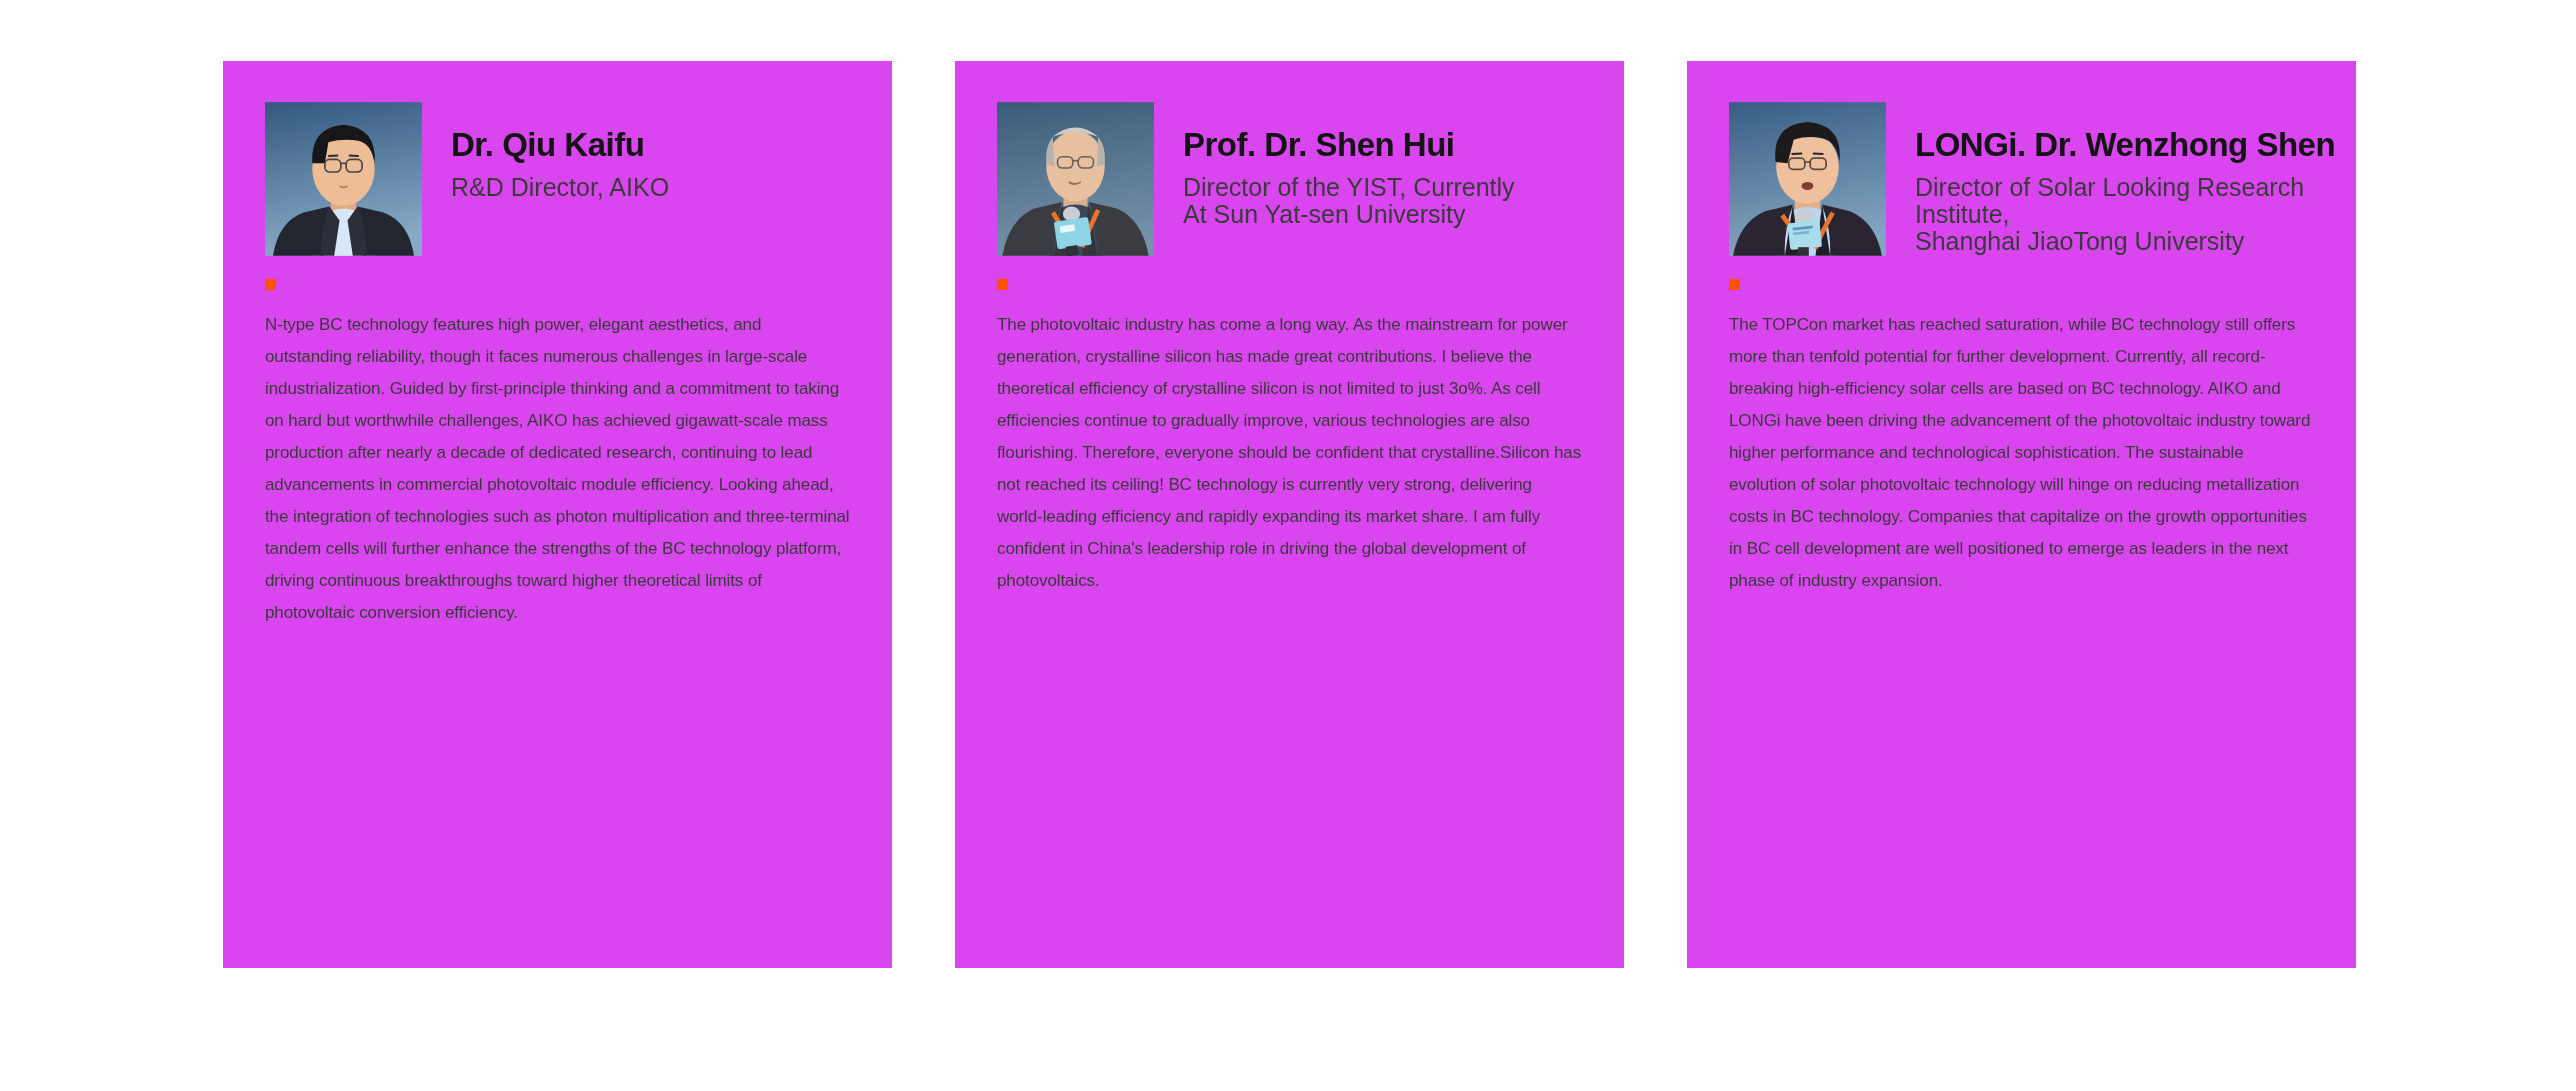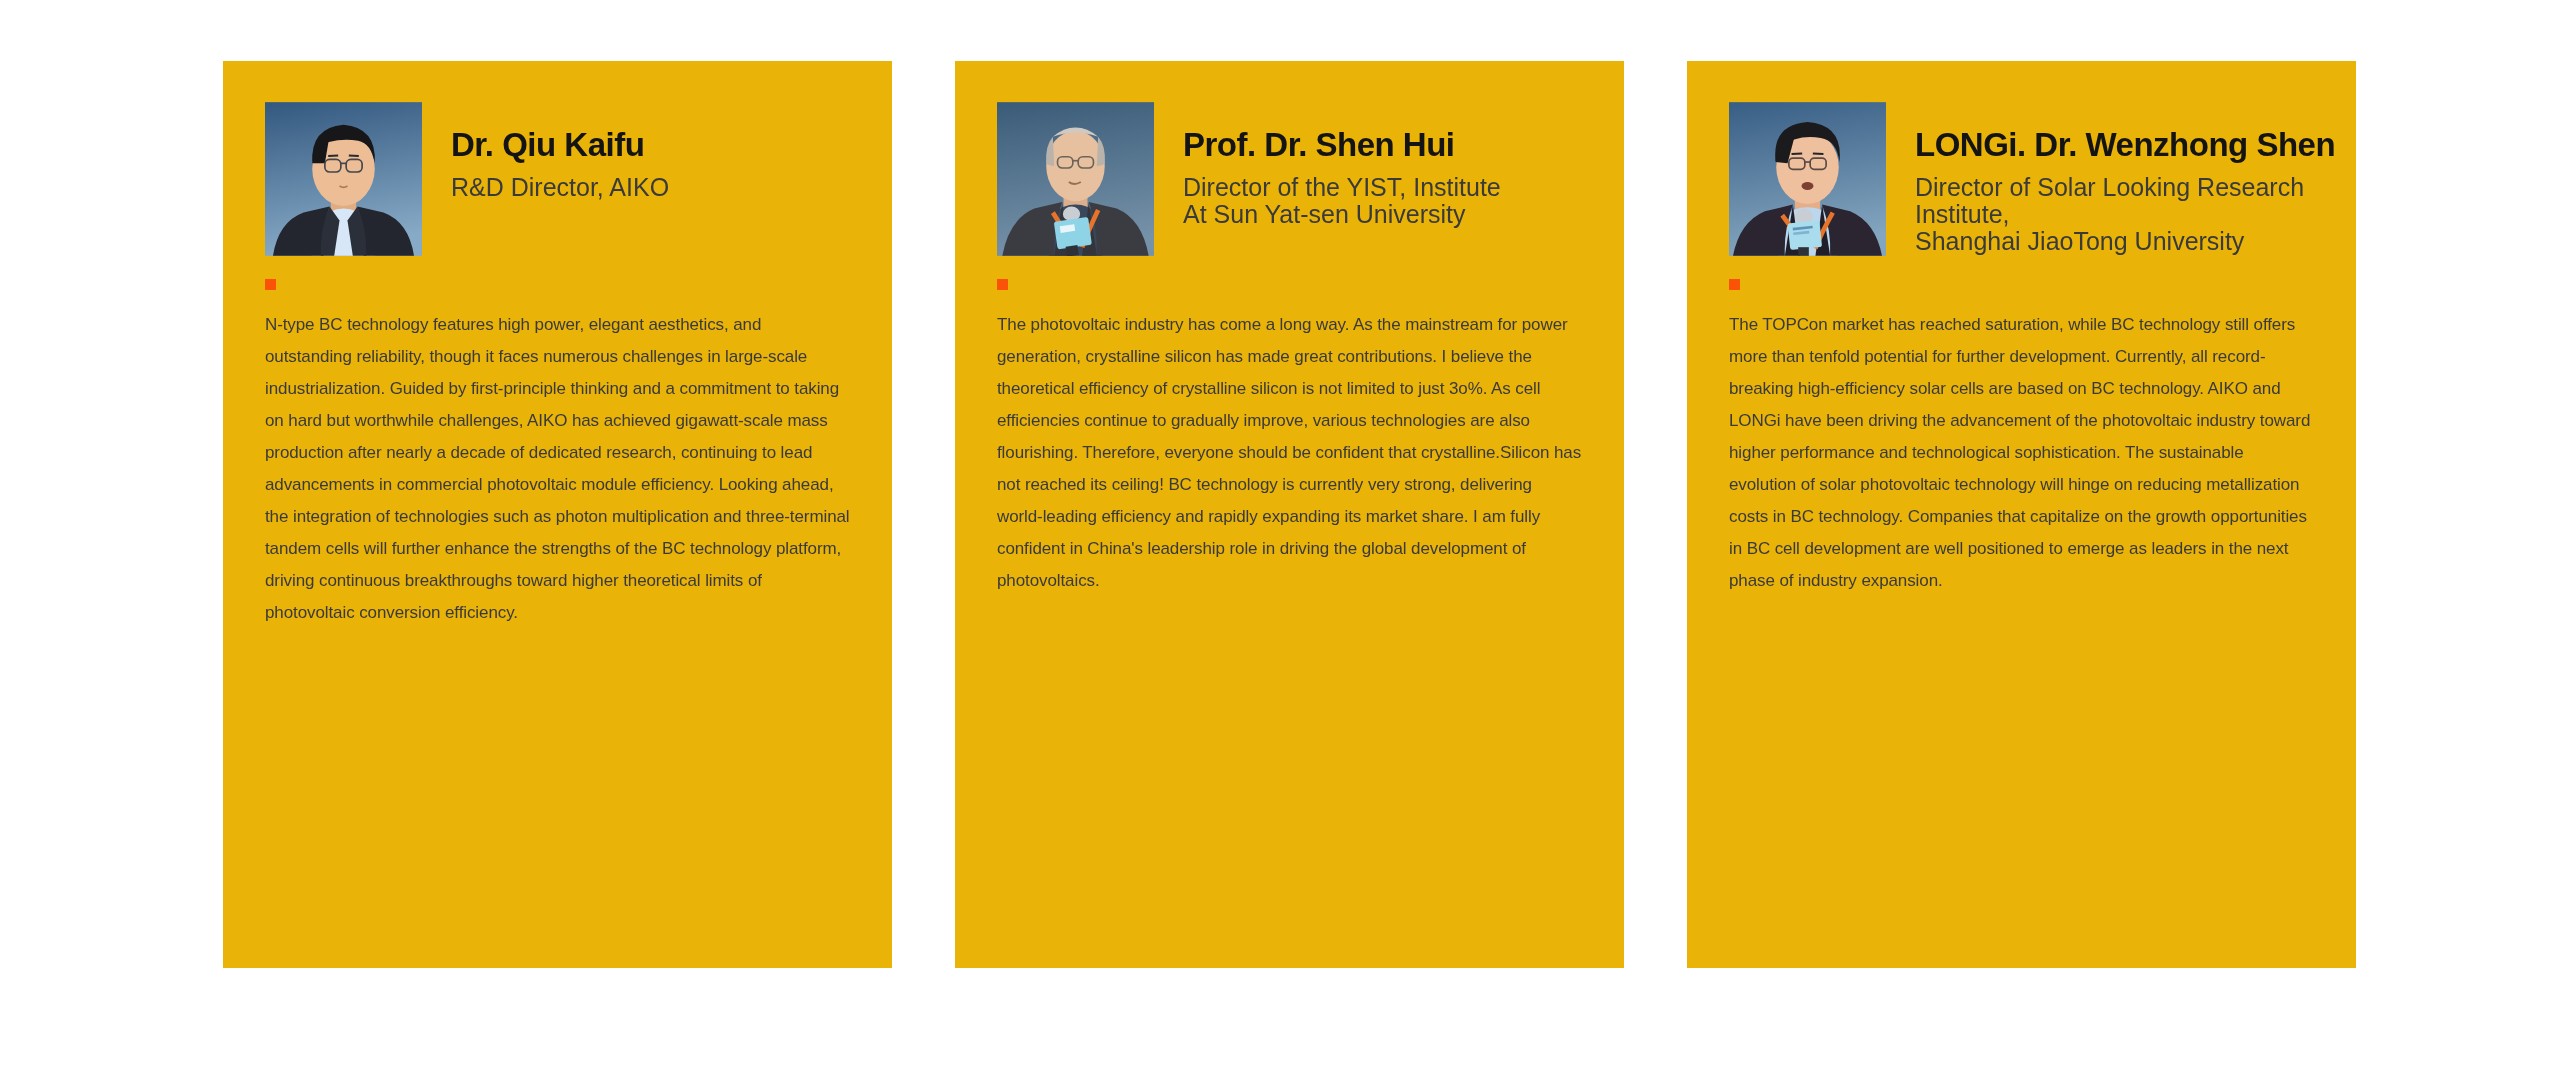--- a/index.html
+++ b/index.html
@@ -13,21 +13,21 @@
   }
   .cards-row {
     display: flex;
     gap: 63px;
     padding-left: 223px;
     padding-top: 61px;
   }
   .expert-card {
     width: 669px;
     height: 907px;
-    background: #eab308;
+    background: #d946ef;
     box-sizing: border-box;
     padding: 41px 42px 0 42px;
     flex: none;
   }
   .profile {
     display: flex;
     align-items: flex-start;
   }
   .photo-frame {
     width: 157px;
@@ -143,21 +143,21 @@
           <path d="M108 120 Q116 126 126 120" fill="none" stroke="#9A6E50" stroke-width="3"></path>
           <ellipse cx="112" cy="168" rx="13" ry="11" fill="#C9CED4"></ellipse>
           <rect x="88" y="176" width="52" height="42" rx="4" fill="#8ED4E6" transform="rotate(-8 114 197)"></rect>
           <rect x="96" y="184" width="22" height="10" fill="#E8F6FA" transform="rotate(-8 114 197)"></rect>
           <rect x="104" y="216" width="18" height="15" fill="#2E3238" transform="rotate(-8 113 223)"></rect>
         </svg>
       </div>
       <div class="profile-info">
         <div class="expert-name">Prof. Dr. Shen Hui</div>
         <div class="expert-title">
-          <div>Director of the YIST, Institute</div>
+          <div>Director of the YIST, Currently</div>
           <div>At Sun Yat-sen University</div>
         </div>
       </div>
     </div>
     <div class="accent-bullet"></div>
     <div class="expert-quote">The photovoltaic industry has come a long way. As the mainstream for power generation, crystalline silicon has made great contributions. I believe the theoretical efficiency of crystalline silicon is not limited to just 3o%. As cell efficiencies continue to gradually improve, various technologies are also flourishing. Therefore, everyone should be confident that crystalline.Silicon has not reached its ceiling! BC technology is currently very strong, delivering world-leading efficiency and rapidly expanding its market share. I am fully confident in China's leadership role in driving the global development of photovoltaics.</div>
   </div>
 
   <div class="expert-card">
     <div class="profile">

